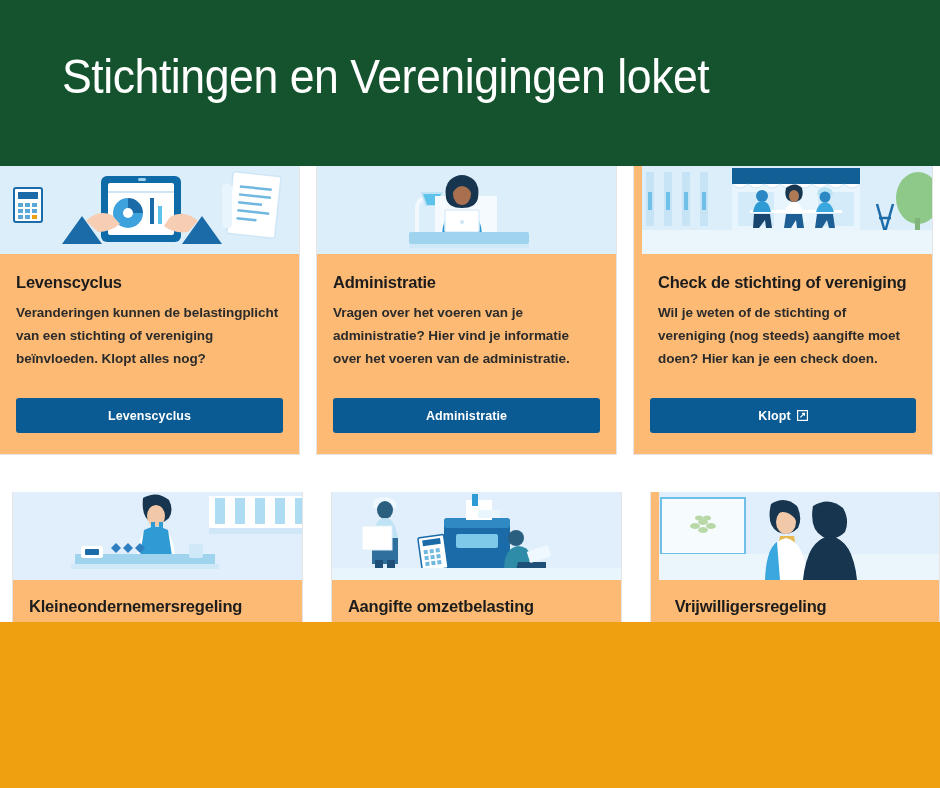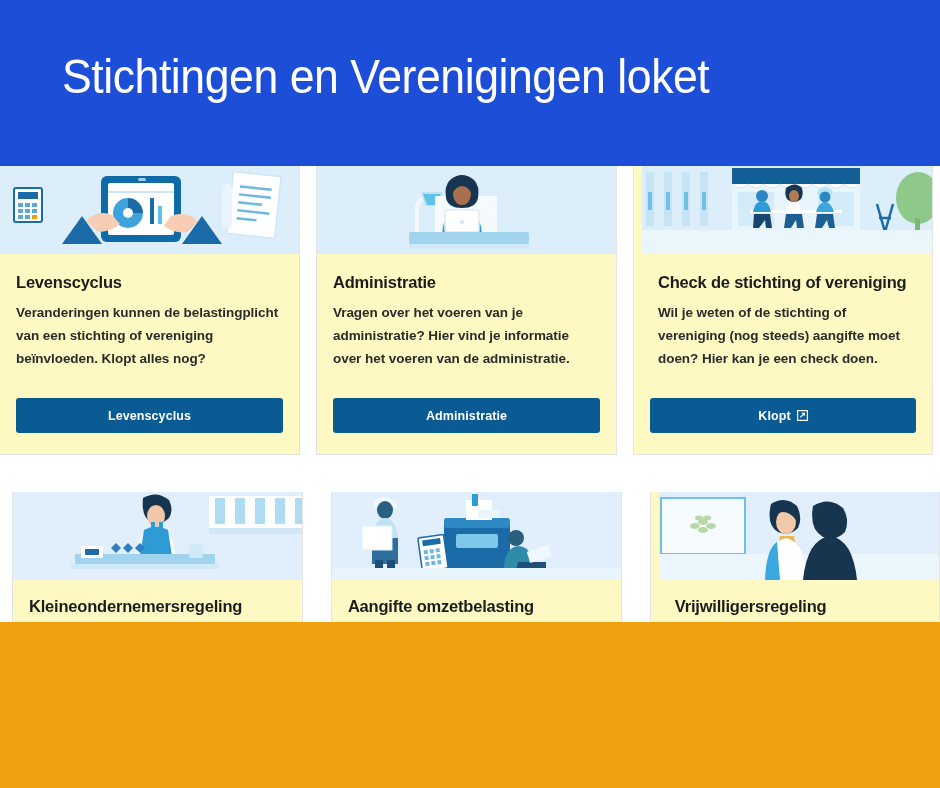--- a/index.html
+++ b/index.html
@@ -18,21 +18,21 @@
     height: 788px;
     background: #ffffff;
   }
 
   
   #header-band {
     position: absolute;
     left: 0; top: 0;
     width: 940px;
     height: 166px;
-    background: #1d4ed8;
+    background: #14532d;
   }
   #page-title {
     position: absolute;
     left: 62px;
     top: 48px;
     color: #ffffff;
     font-family: "Liberation Sans", sans-serif;
     font-size: 48px;
     font-weight: 400;
     letter-spacing: -0.5px;
@@ -58,21 +58,21 @@
     width: 940px;
     display: flex;
     gap: 16px;
   }
   #row-1 { top: 0px; }
   #row-2 { top: 326px; }
 
   .card {
     position: relative;
     width: 301px;
-    background: #fef9c3;
+    background: #fdba74;
     border: 1px solid #e4e4e4;
     border-top: none;
     box-sizing: border-box;
     overflow: hidden;
   }
   .card.first { margin-left: -1px; }
   .card.last  { width: 300px; padding-left: 8px; }
 
   #row-1 .card { height: 289px; }
   #row-2 .card { height: 130px; border-bottom: none; margin-left: 12px; }

